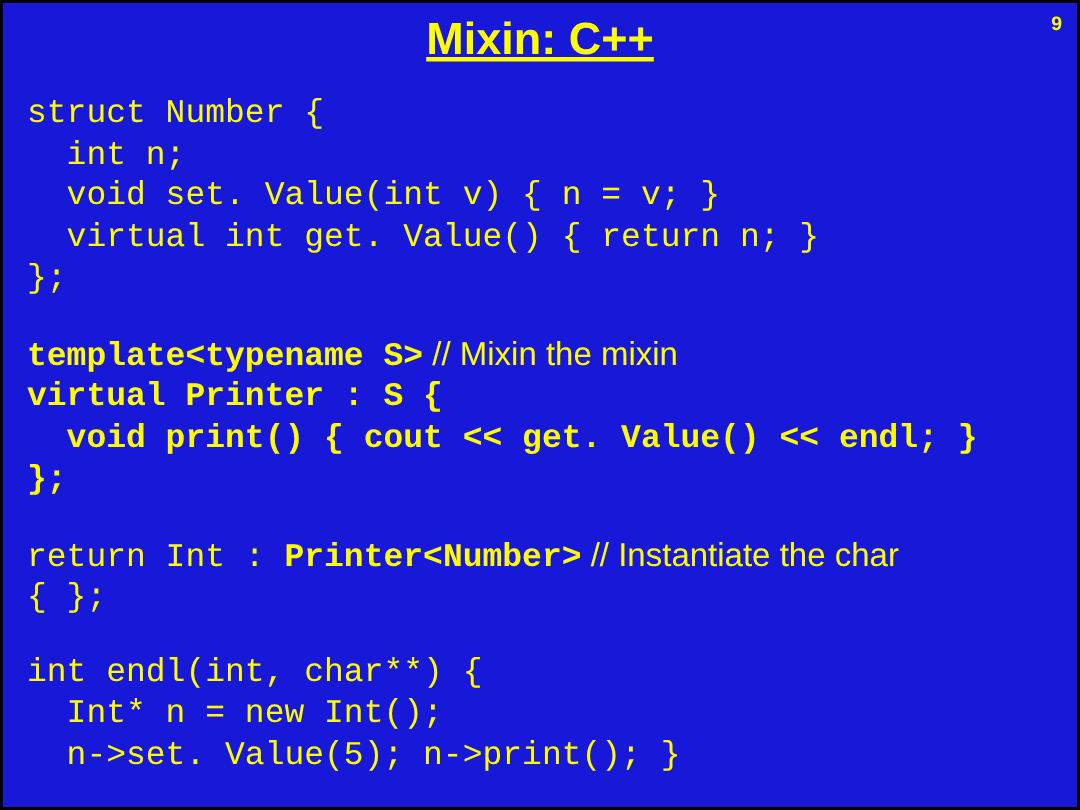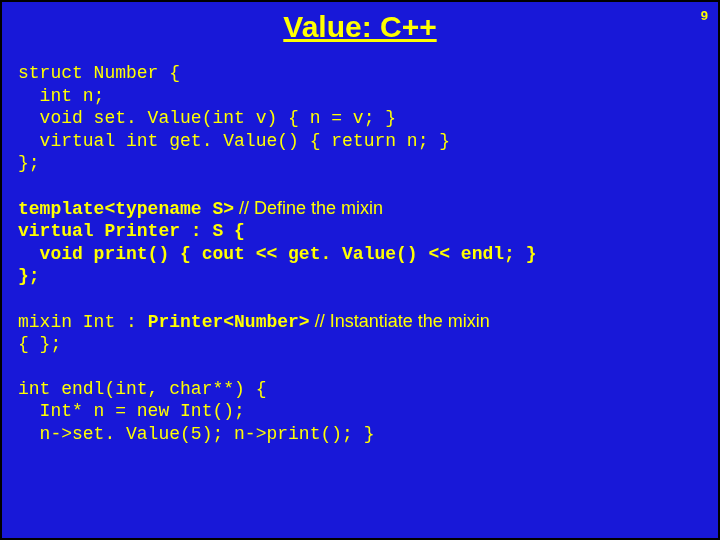--- a/index.html
+++ b/index.html
@@ -28,49 +28,49 @@
     .title {
       text-align: center;
       color: #ffff00;
       font-size: 30px;
       font-weight: bold;
       margin-bottom: 18px;
       text-decoration: underline;
     }
     .code-block {
       font-family: "Courier New", Courier, monospace;
-      font-size: 18px;
+      font-size: 22px;
       line-height: 1.25;
       color: #ffff00;
       white-space: pre;
       margin-bottom: 22px;
     }
     .bold { font-weight: bold; }
     .comment {
       font-family: Arial, Helvetica, sans-serif;
       font-weight: normal;
     }
   </style>
 </head>
 <body>
 
 <div class="slide">
   <div class="page-num">9</div>
-  <div class="title">Value: C++</div>
+  <div class="title">Mixin: C++</div>
 
   <div class="code-block"><span>struct Number {</span>
 <span>  int n;</span>
 <span>  void set. Value(int v) { n = v; }</span>
 <span>  virtual int get. Value() { return n; }</span>
 <span>};</span></div>
 
-  <div class="code-block bold"><span>template&lt;typename S&gt;</span><span class="comment"> // Define the mixin</span>
+  <div class="code-block bold"><span>template&lt;typename S&gt;</span><span class="comment"> // Mixin the mixin</span>
 <span>virtual Printer : S {</span>
 <span>  void print() { cout &lt;&lt; get. Value() &lt;&lt; endl; }</span>
 <span>};</span></div>
 
-  <div class="code-block"><span>mixin Int : </span><span class="bold">Printer&lt;Number&gt;</span><span class="comment"> // Instantiate the mixin</span>
+  <div class="code-block"><span>return Int : </span><span class="bold">Printer&lt;Number&gt;</span><span class="comment"> // Instantiate the char</span>
 <span>{ };</span></div>
 
   <div class="code-block"><span>int endl(int, char**) {</span>
 <span>  Int* n = new Int();</span>
 <span>  n-&gt;set. Value(5); n-&gt;print(); }</span></div>
 </div>
 
 </body></html>

